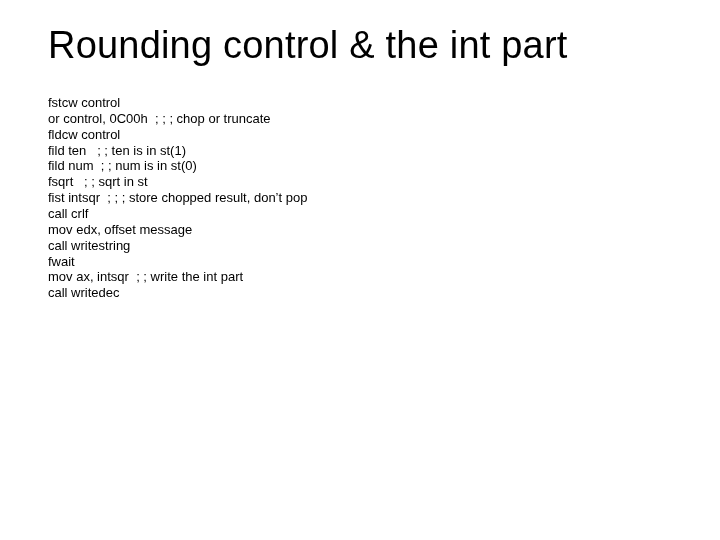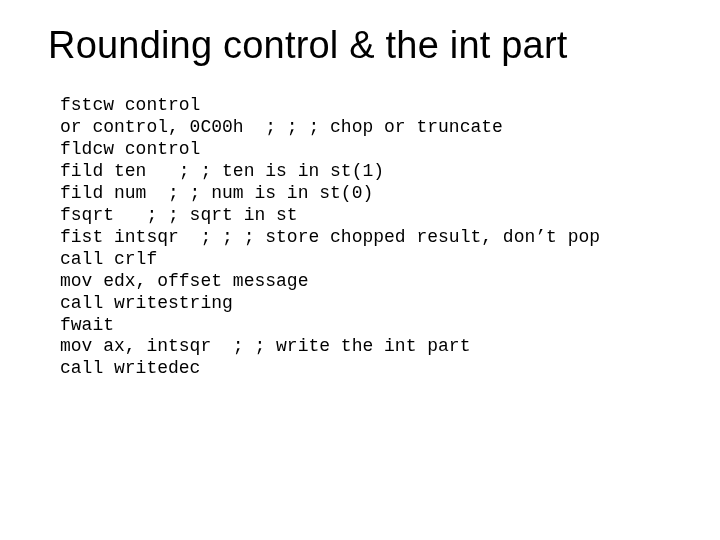--- a/index.html
+++ b/index.html
@@ -19,25 +19,24 @@
     padding: 24px 48px 0 48px;
   }
   .title {
     font-size: 38px;
     font-weight: 400;
     margin: 0 0 28px 0;
     letter-spacing: 0.2px;
     white-space: nowrap;
   }
   .code {
-    font-size: 18px;
+    font-size: 13px;
     line-height: 1.22;
     white-space: pre;
-    font-family: Liberation Mono, monospace;
-    margin-left: 12px;
+    font-family: Liberation Sans, sans-serif;
   }
 </style>
 </head>
 <body>
 
 <div class="slide">
   <h1 class="title">Rounding control &amp; the int part</h1>
   <div class="code">fstcw control
 or control, 0C00h  ; ; ; chop or truncate
 fldcw control

